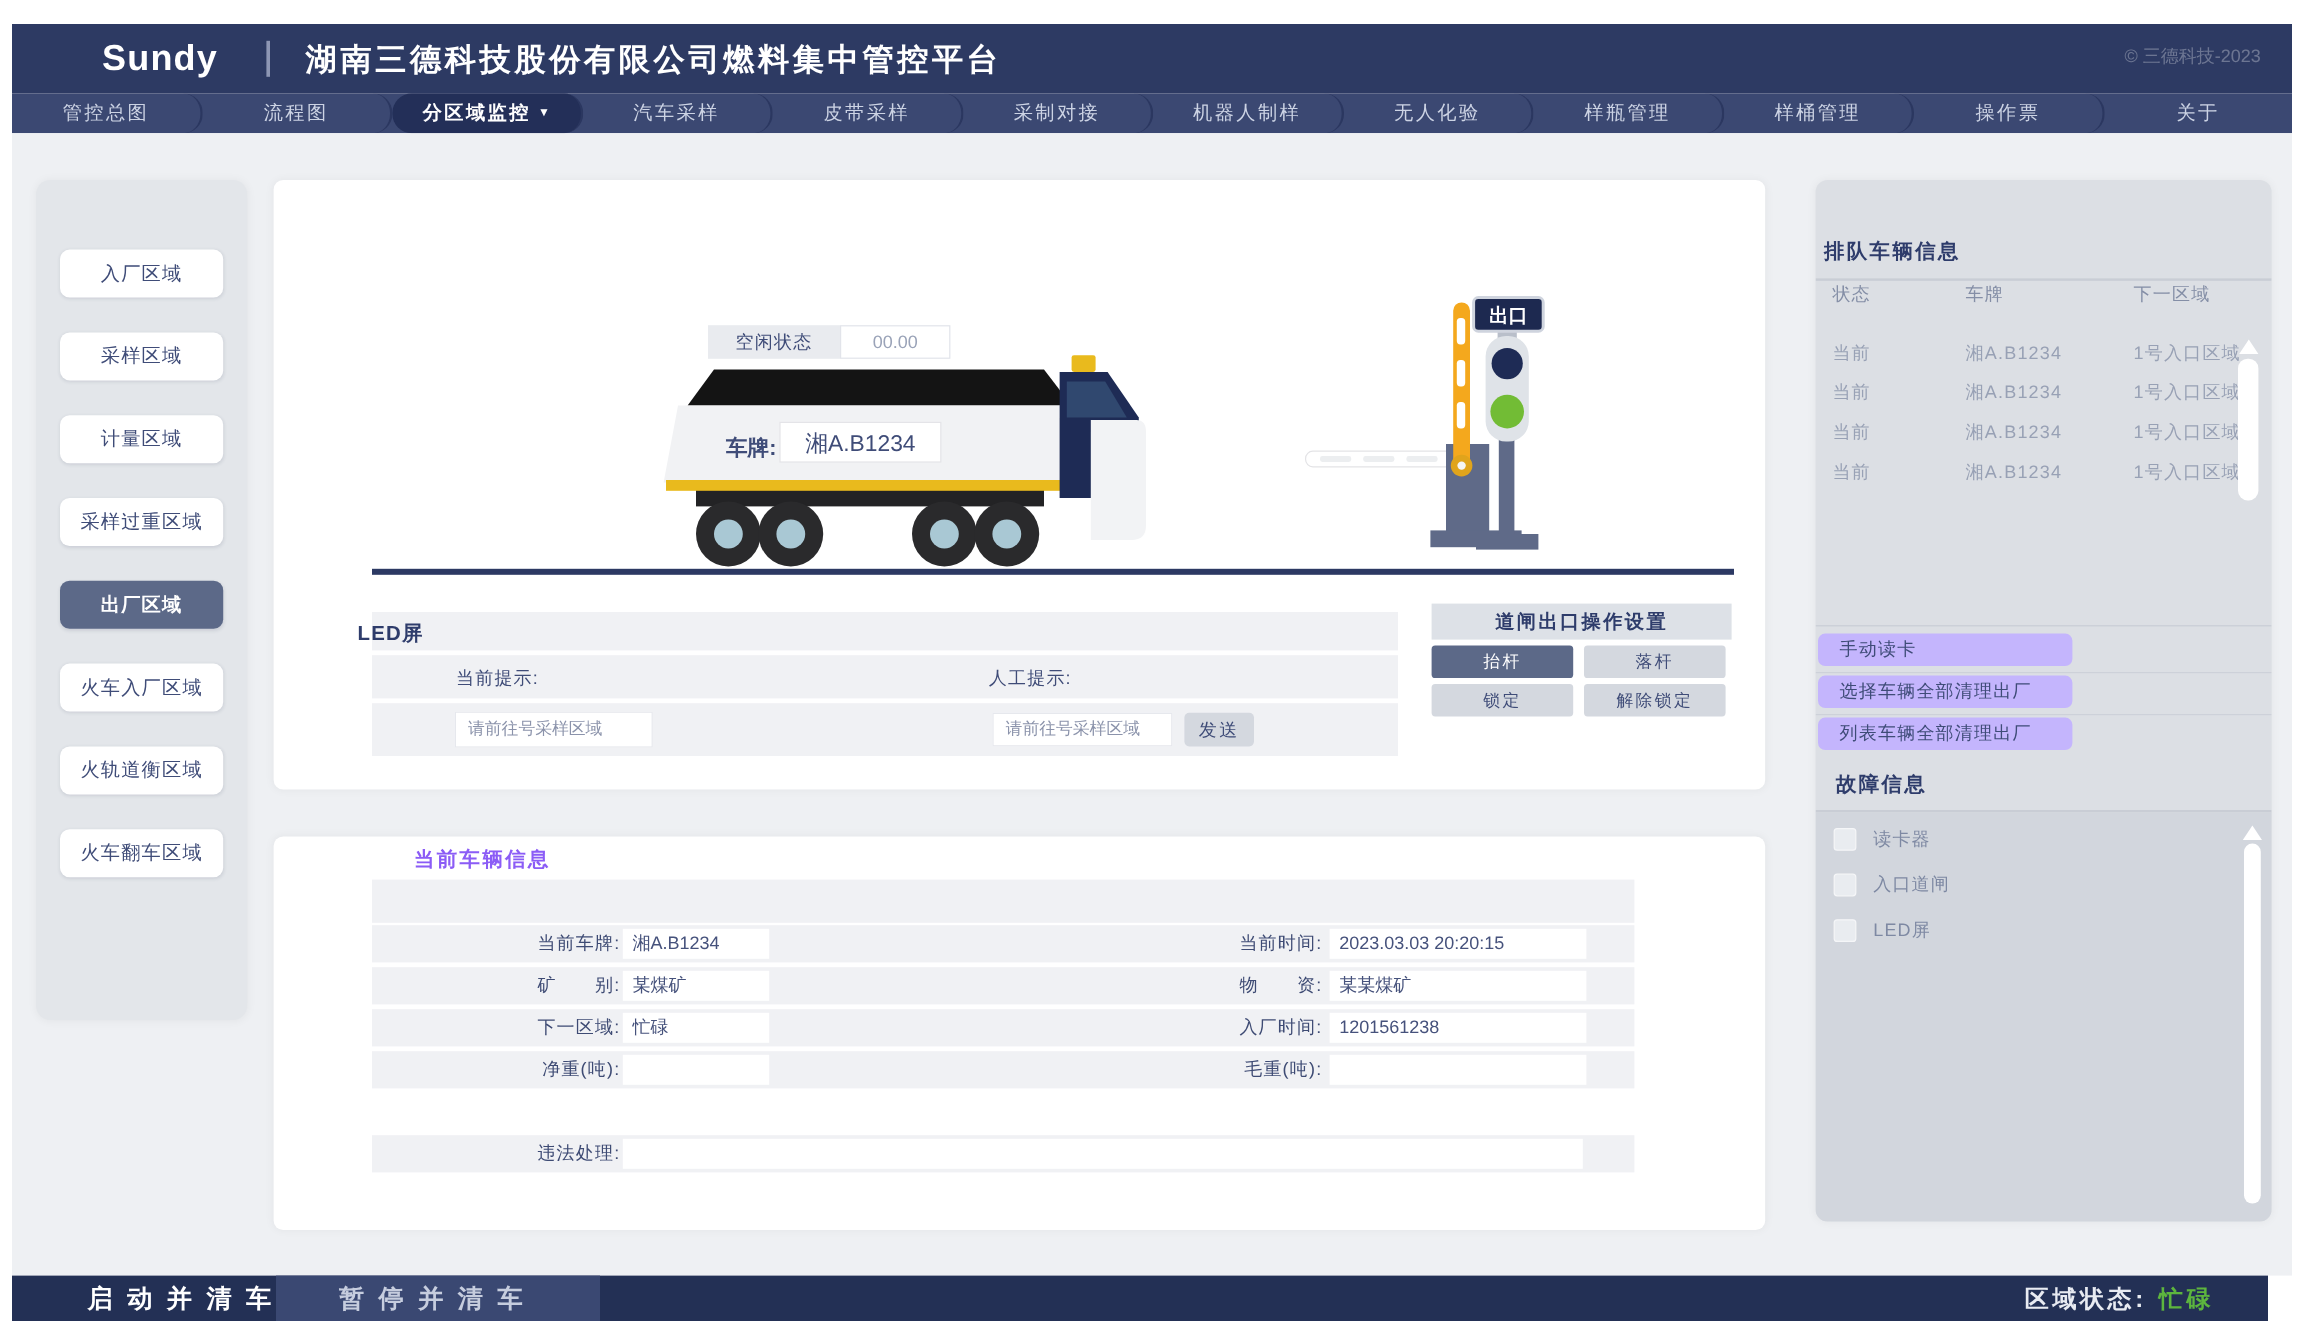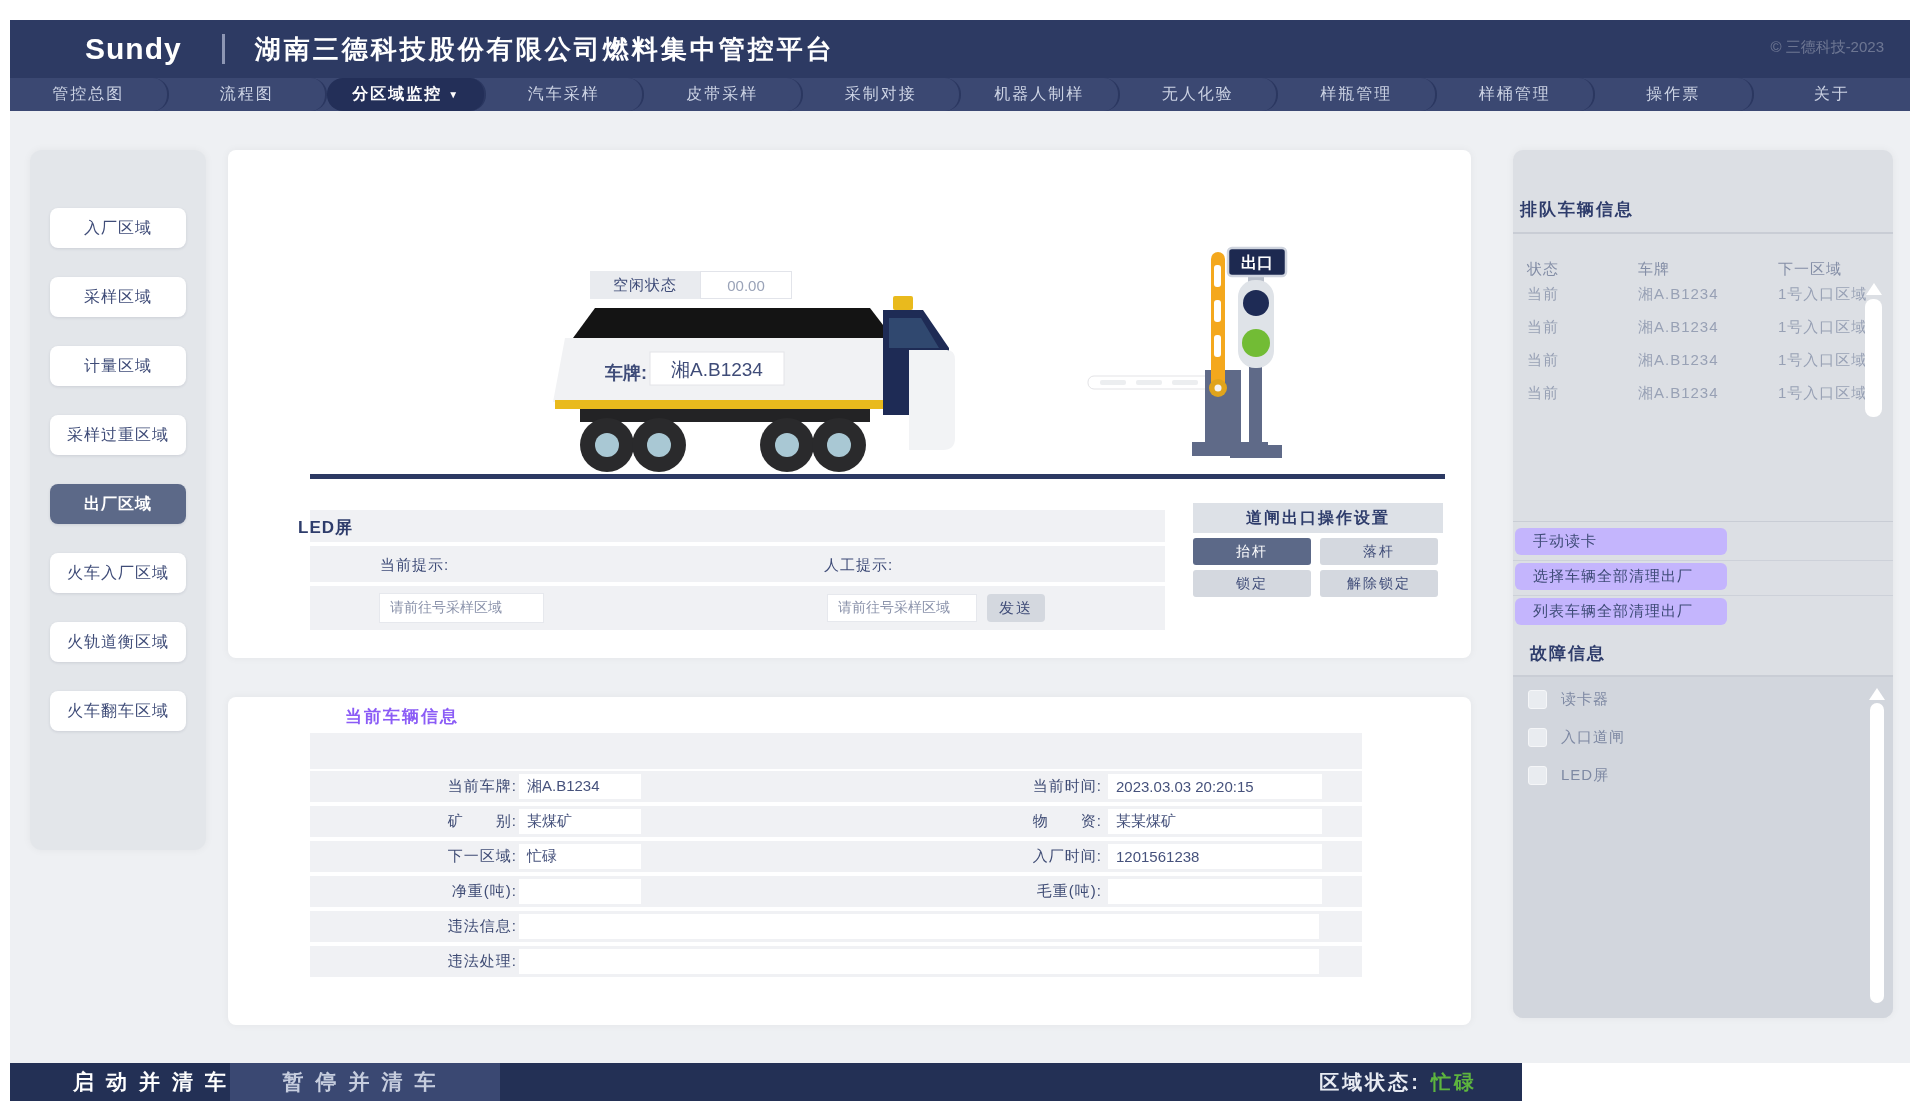--- a/index.html
+++ b/index.html
@@ -55,21 +55,21 @@
   .send-btn{position:absolute;left:759px;top:444px;width:58px;height:28px;background:#d4d8df;border:none;border-radius:4px;color:#3f4c78;font-size:15px;letter-spacing:2px;cursor:pointer;font-family:inherit;}
   
   .gate{position:absolute;left:965px;top:353px;width:250px;}
   .gate-header{width:250px;height:30px;background:#dde1e7;color:#2e3c6b;font-size:16px;font-weight:bold;letter-spacing:2px;display:flex;align-items:center;justify-content:center;}
   .gate-btn{position:absolute;width:118px;height:27px;background:#d4d8df;border:none;border-radius:3px;color:#3f4c78;font-size:14px;letter-spacing:2px;cursor:pointer;font-family:inherit;}
   .gate-btn.active{background:#5c6988;color:#fff;}
   .gb1{left:0;top:35px;} .gb2{left:127px;top:35px;} .gb3{left:0;top:67px;} .gb4{left:127px;top:67px;}
   
   .qtitle{position:absolute;left:7px;top:48px;color:#2e3c6b;font-size:17px;font-weight:bold;letter-spacing:2px;}
   .rdivider{position:absolute;left:0;width:380px;height:2px;background:#c9cdd5;}
-  .qhead{position:absolute;top:110px;color:#848ea6;font-size:15px;letter-spacing:1px;}
+  .qhead{position:absolute;top:86px;color:#848ea6;font-size:15px;letter-spacing:1px;}
   .qcell{position:absolute;color:#98a1b5;font-size:15px;letter-spacing:1px;}
   .qc1{left:14px;} .qc2{left:125px;} .qc3{left:265px;}
   .scroll-thumb{position:absolute;background:#fff;border-radius:8px;}
   .scroll-arrow{position:absolute;width:0;height:0;border-left:8px solid transparent;border-right:8px solid transparent;border-bottom:12px solid #fff;}
   .action-btn{position:absolute;left:2px;width:212px;height:27px;background:#c4b5fd;border:none;border-radius:6px;color:#3f4c78;font-size:15px;letter-spacing:1px;text-align:left;padding-left:18px;cursor:pointer;font-family:inherit;}
   .row-line{position:absolute;left:0;width:380px;height:1px;background:#cdd1d9;}
   .ftitle{position:absolute;left:17px;top:492px;color:#2e3c6b;font-size:17px;font-weight:bold;letter-spacing:2px;text-align:right;}
   .fault-area{position:absolute;left:0;top:527px;width:380px;height:341px;background:#d2d6dd;}
   .fault-row{position:absolute;left:15px;display:flex;align-items:center;gap:14px;}
   .checkbox{width:19px;height:19px;background:#e9ecf0;border:1px solid #f5f6f8;border-radius:3px;box-sizing:border-box;cursor:pointer;}
@@ -80,21 +80,21 @@
   .vtitle{position:absolute;left:117px;top:8px;color:#8b5cf6;font-size:17px;font-weight:bold;letter-spacing:2px;}
   .vrow{position:absolute;left:82px;width:1052px;height:31px;background:#f0f1f4;}
   .vlabel{position:absolute;top:6px;color:#3e4b74;font-size:15px;letter-spacing:1px;text-align:right;}
   .vlabel.l{left:0;width:207px;}
   .vlabel.r{left:560px;width:232px;}
   .vfield{position:absolute;top:3px;height:25px;background:#fff;color:#46527c;font-size:15px;display:flex;align-items:center;padding-left:8px;box-sizing:border-box;}
   .vfield.l{left:209px;width:122px;}
   .vfield.r{left:798px;width:214px;}
   .vfield.long{left:209px;width:800px;}
   
-  .bottombar{position:absolute;left:10px;top:1063px;width:1512px;height:38px;background:#233055;}
+  .bottombar{position:absolute;left:10px;top:1063px;width:1880px;height:38px;background:#233055;}
   .start-btn{position:absolute;left:57px;top:0;height:38px;display:flex;align-items:center;color:#fff;font-size:21px;font-weight:bold;letter-spacing:12px;background:none;border:none;cursor:pointer;font-family:inherit;}
   .pause-btn{position:absolute;left:220px;top:0;width:270px;height:38px;background:#3a4872;border:none;color:#c6cdde;font-size:21px;font-weight:bold;letter-spacing:12px;cursor:pointer;font-family:inherit;}
   .zone-status{position:absolute;right:45px;top:0;height:38px;display:flex;align-items:center;gap:10px;}
   .zs-label{color:#e8ebf2;font-size:20px;font-weight:bold;letter-spacing:3px;}
   .zs-value{font-size:20px;font-weight:bold;letter-spacing:3px;}
 </style>
 </head>
 <body>
 
 <div class="header">
@@ -251,24 +251,20 @@
     <div class="vfield l">忙碌</div>
     <div class="vlabel r">入厂时间:</div>
     <div class="vfield r">1201561238</div>
   </div>
   <div class="vrow" style="top:179px">
     <div class="vlabel l">净重(吨):</div>
     <div class="vfield l"></div>
     <div class="vlabel r">毛重(吨):</div>
     <div class="vfield r"></div>
   </div>
-  <div class="vrow" style="top:214px">
-    <div class="vlabel l">违法信息:</div>
-    <div class="vfield long"></div>
-  </div>
   <div class="vrow" style="top:249px">
     <div class="vlabel l">违法处理:</div>
     <div class="vfield long"></div>
   </div>
 </div>
 
 <div class="rightpanel">
   <div class="qtitle">排队车辆信息</div>
   <div class="rdivider" style="top:82px"></div>
 

